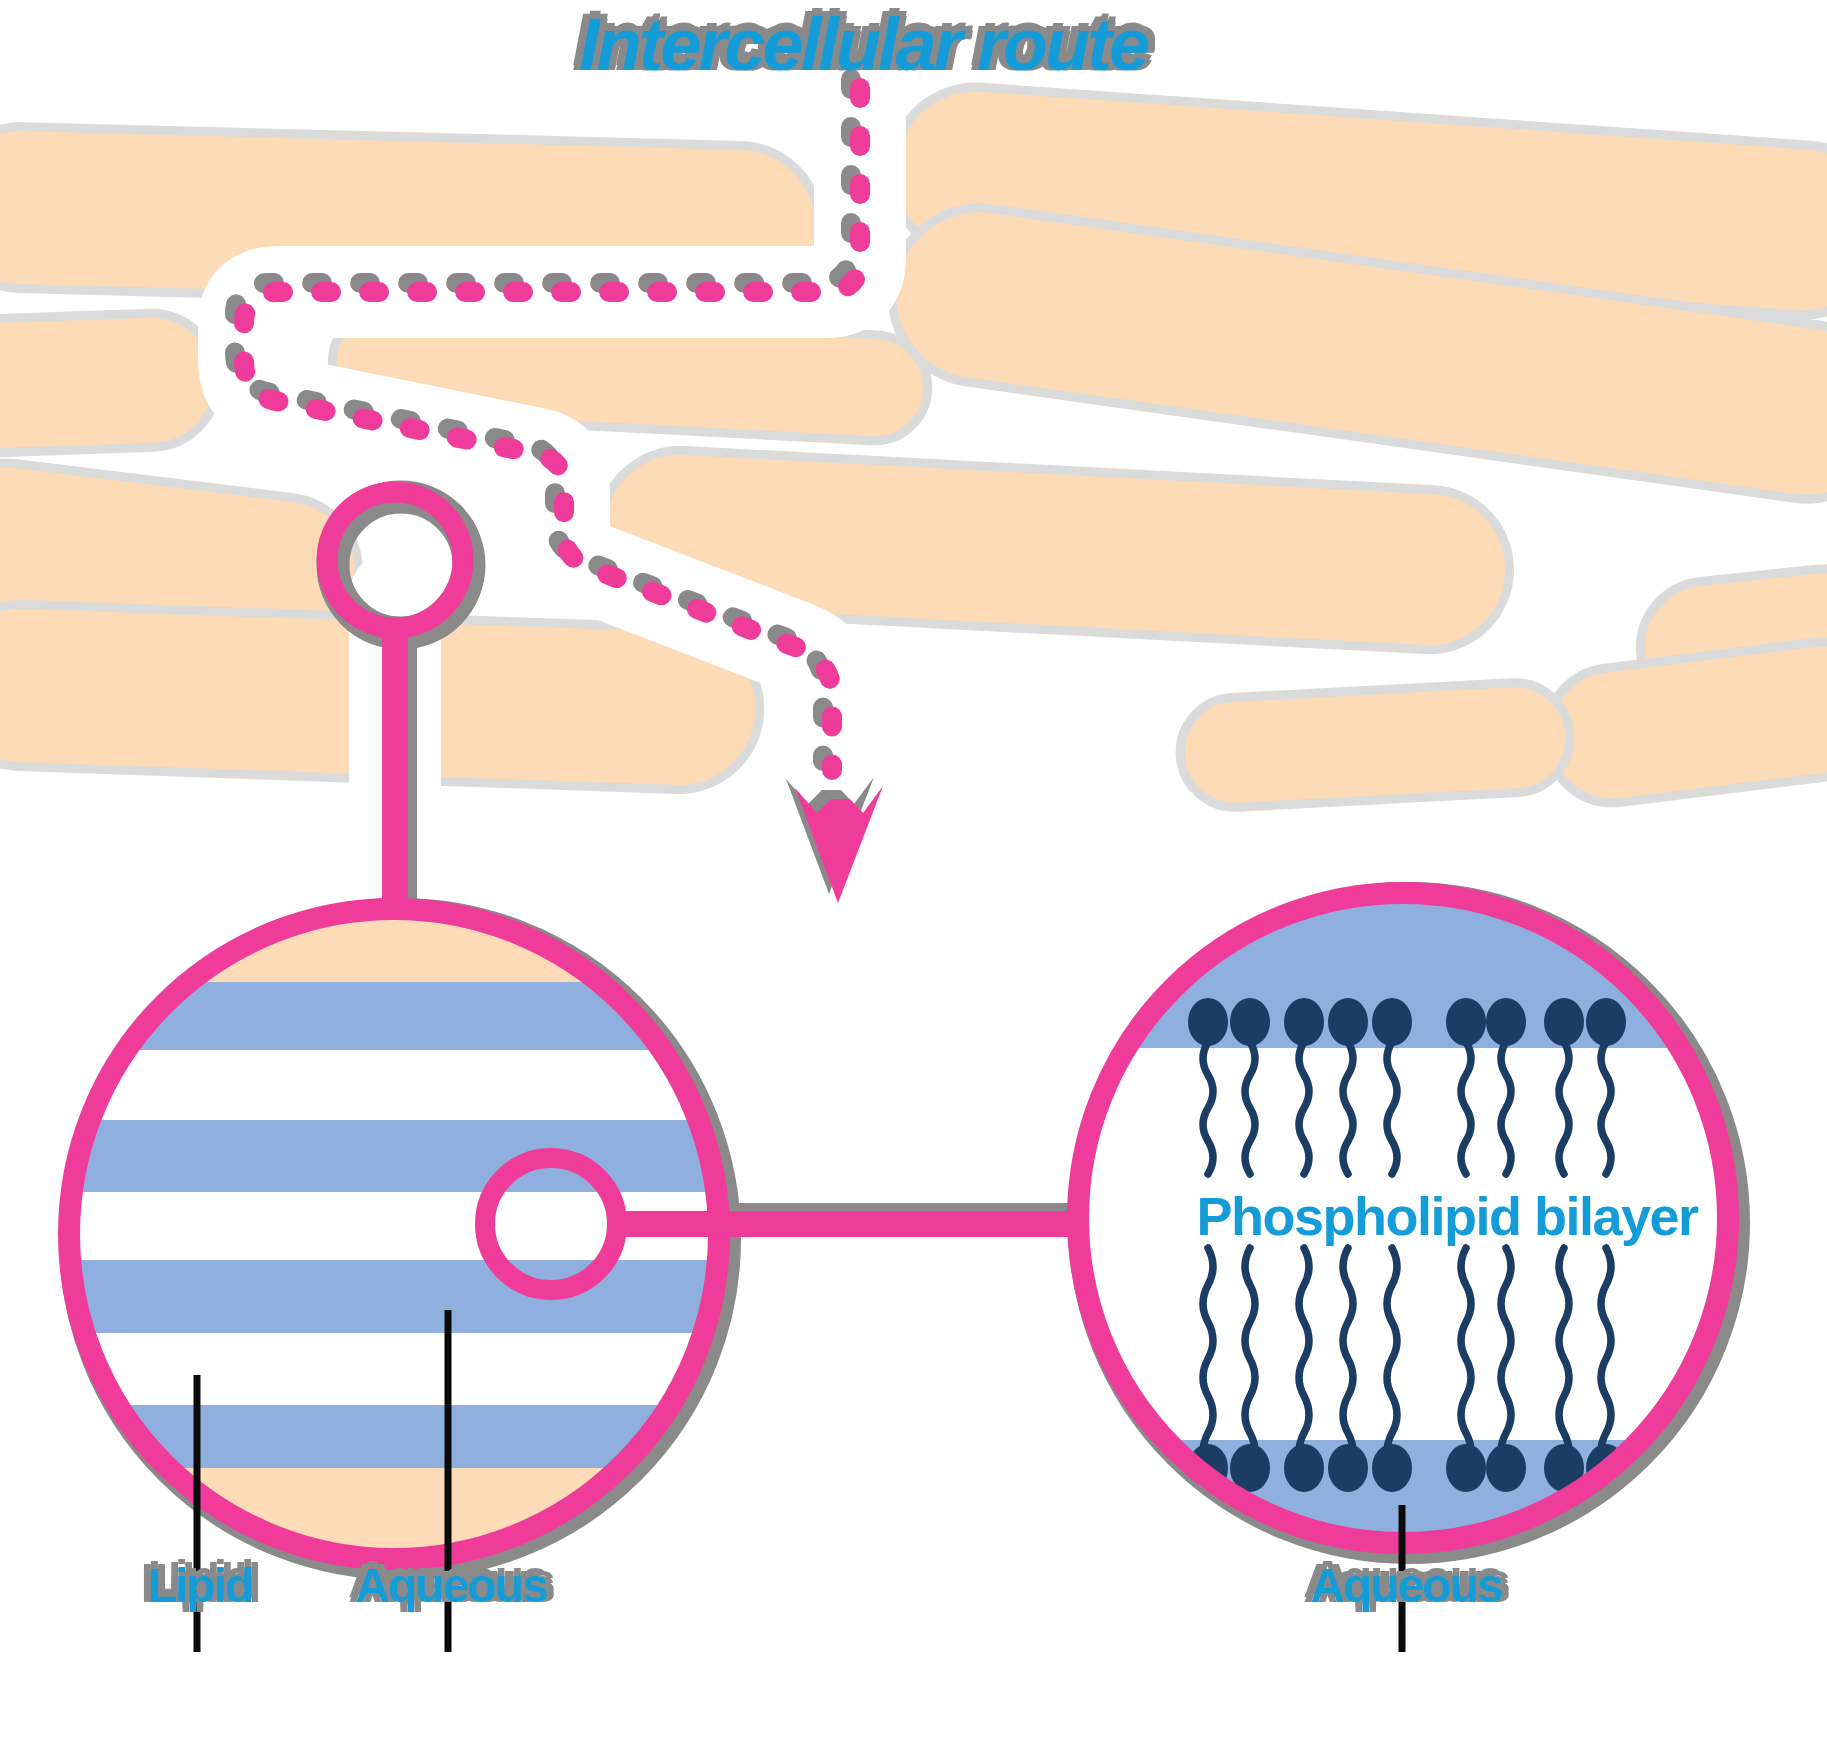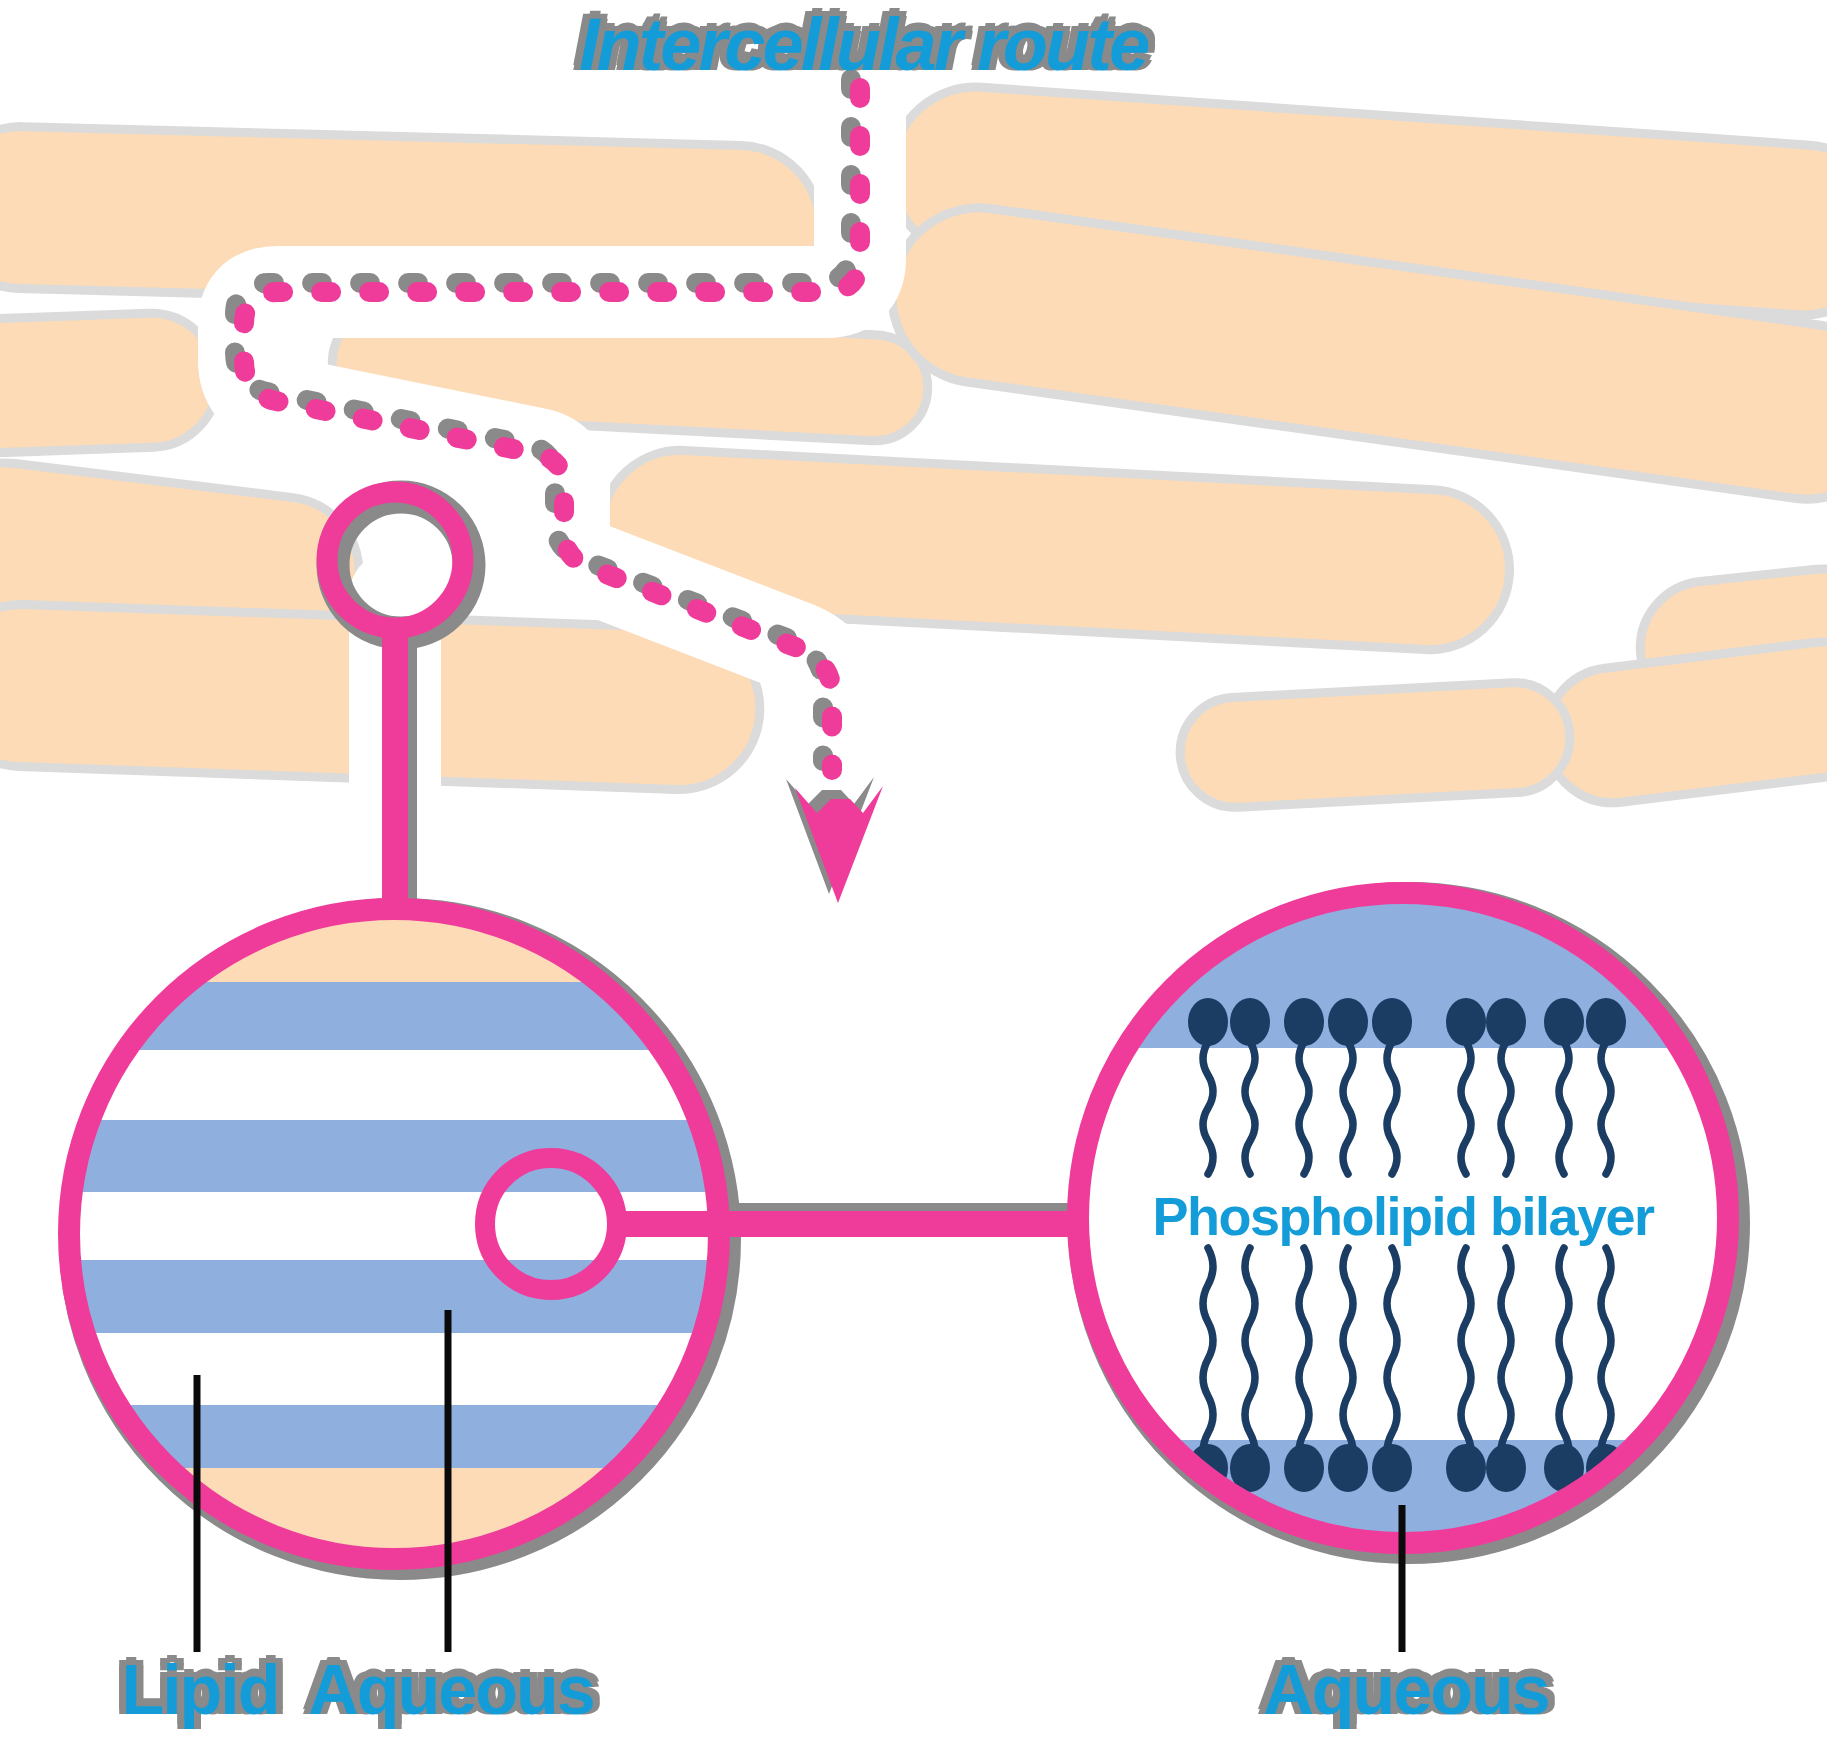--- a/index.html
+++ b/index.html
@@ -22,23 +22,23 @@
   .bar-pink{stroke:var(--pink);stroke-linecap:butt;}
   .tail{fill:none;stroke:var(--navy);stroke-width:7.5;stroke-linecap:round;}
   .head{fill:var(--navy);}
   .blue-fill{fill:var(--blue);}
   .ink-line{stroke:var(--ink);stroke-width:7;}
   .label{position:absolute;color:var(--txt);font-weight:bold;white-space:nowrap;
          transform:translateX(-50%);
          text-shadow:0 -8px 0 var(--gray), -7px -5px 0 var(--gray), 7px -5px 0 var(--gray),
                      -7px 0 0 var(--gray), 7px 0 0 var(--gray);}
   .title{top:2px;font-size:74px;letter-spacing:-3px;}
-  .bottom-label{top:1650px;font-size:70px;letter-spacing:-2px;}
+  .bottom-label{top:1558px;font-size:48px;letter-spacing:-2px;}
   .bilayer-label{position:absolute;color:var(--txt);font-weight:bold;font-size:54px;
-                 letter-spacing:-1.5px;white-space:nowrap;transform:translate(-50%,-50%);}
+                 letter-spacing:-1.5px;white-space:nowrap;transform:translate(-50%,-50%);margin-left:44px;}
 </style>
 </head>
 <body>
 
 <div class="canvas">
 
   <svg width="1827" height="1740" viewBox="0 0 1827 1740">
     <defs>
       <clipPath id="clipLeft">
           <circle cx="394" cy="1234" r="320"></circle>

